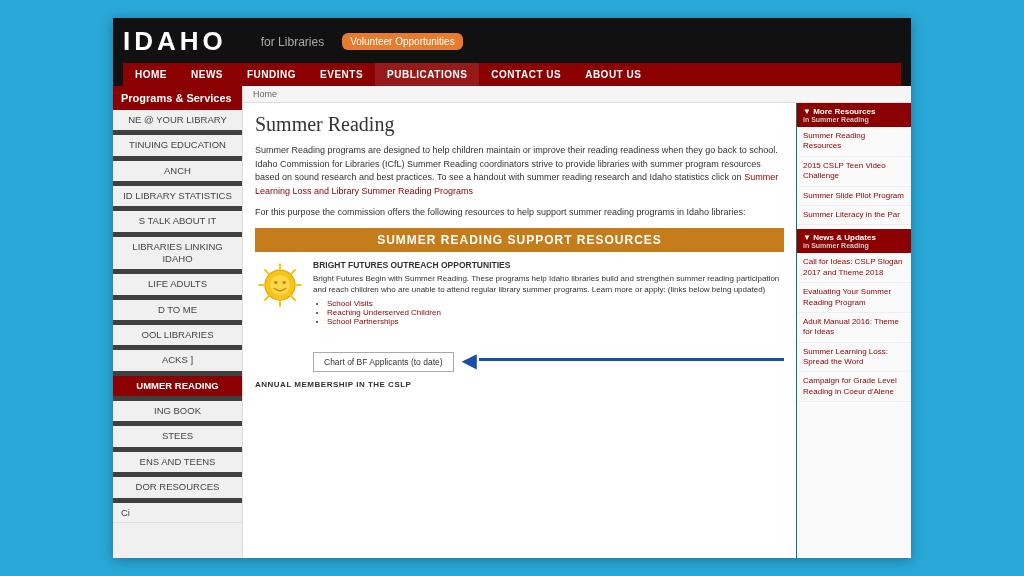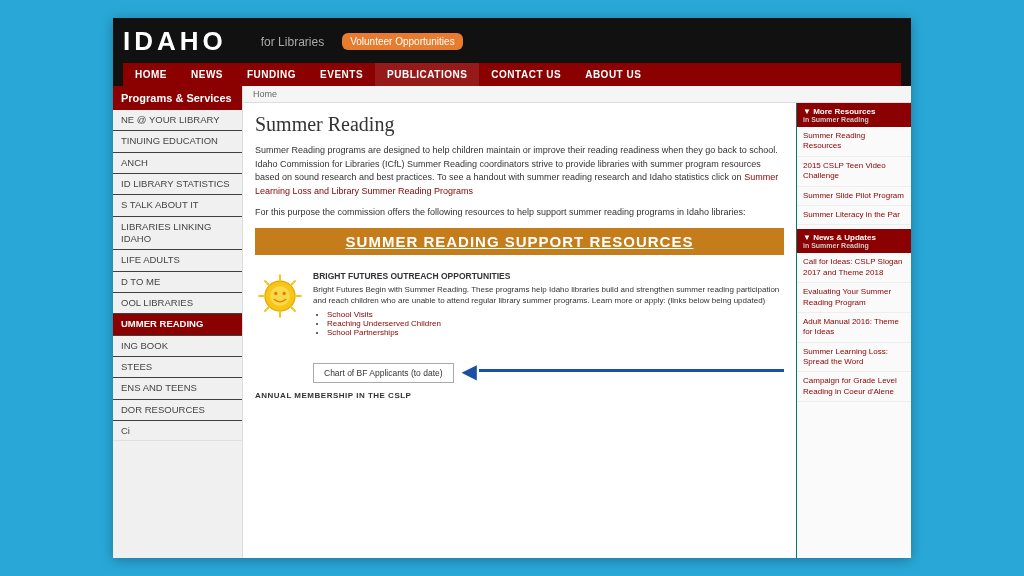--- a/index.html
+++ b/index.html
@@ -96,23 +96,24 @@
       background: #8b0000;
       color: white;
       font-size: 11px;
       font-weight: bold;
       padding: 6px 8px;
     }
     .sidebar-item {
       font-size: 9.5px;
       color: #444;
       padding: 4px 8px;
-      border-bottom: 1px solid #404040;
+      border-bottom: 5px solid #404040;
       cursor: pointer;
       line-height: 1.3;
+      text-align: center;
     }
     .sidebar-item.active {
       background: #8b0000;
       color: white;
       font-weight: bold;
     }
     
     .content-area {
       flex: 1;
       overflow-y: auto;
@@ -153,27 +154,26 @@
       margin-bottom: 8px;
     }
     .page-intro a {
       color: #8b0000;
       text-decoration: none;
     }
     .section-header {
       background: #c47d1a;
       color: white;
       text-align: center;
-      font-size: 15px;
+      font-size: 12px;
       font-weight: bold;
       padding: 5px;
       letter-spacing: 1px;
-      margin-bottom: 16px;
+      margin-bottom: 8px;
       text-transform: uppercase;
-      text-decoration: underline;
     }
     .outreach-box {
       display: flex;
       gap: 8px;
       margin-bottom: 8px;
     }
     .sun-icon {
       width: 50px;
       height: 50px;
       flex-shrink: 0;
@@ -285,20 +285,21 @@
           <div class="sidebar-header">Programs &amp; Services</div>
           <div class="sidebar-item">NE @ YOUR LIBRARY</div>
           <div class="sidebar-item">TINUING EDUCATION</div>
           <div class="sidebar-item">ANCH</div>
           <div class="sidebar-item">ID LIBRARY STATISTICS</div>
           <div class="sidebar-item">S TALK ABOUT IT</div>
           <div class="sidebar-item">LIBRARIES LINKING IDAHO</div>
           <div class="sidebar-item">LIFE ADULTS</div>
           <div class="sidebar-item">D TO ME</div>
           <div class="sidebar-item">OOL LIBRARIES</div>
+          <div class="sidebar-item">ACKS ]</div>
           <div class="sidebar-item active">UMMER READING</div>
           <div class="sidebar-item">ING BOOK</div>
           <div class="sidebar-item">STEES</div>
           <div class="sidebar-item">ENS AND TEENS</div>
           <div class="sidebar-item">DOR RESOURCES</div>
           <div class="sidebar-item-ci">Ci</div>
         </div>
 
         <div class="content-area">
           <div class="breadcrumb-bar">Home</div>

